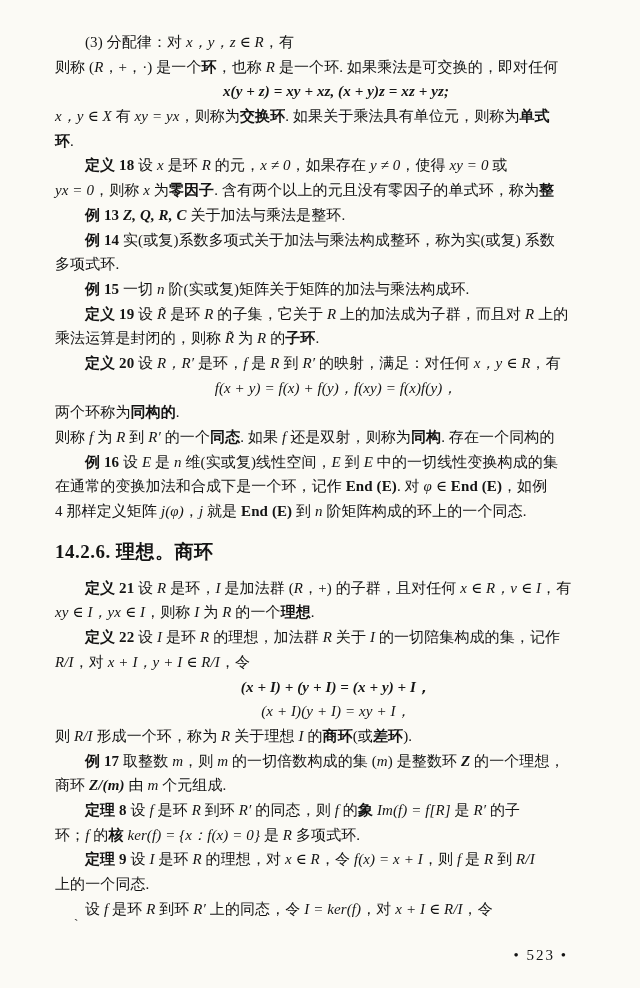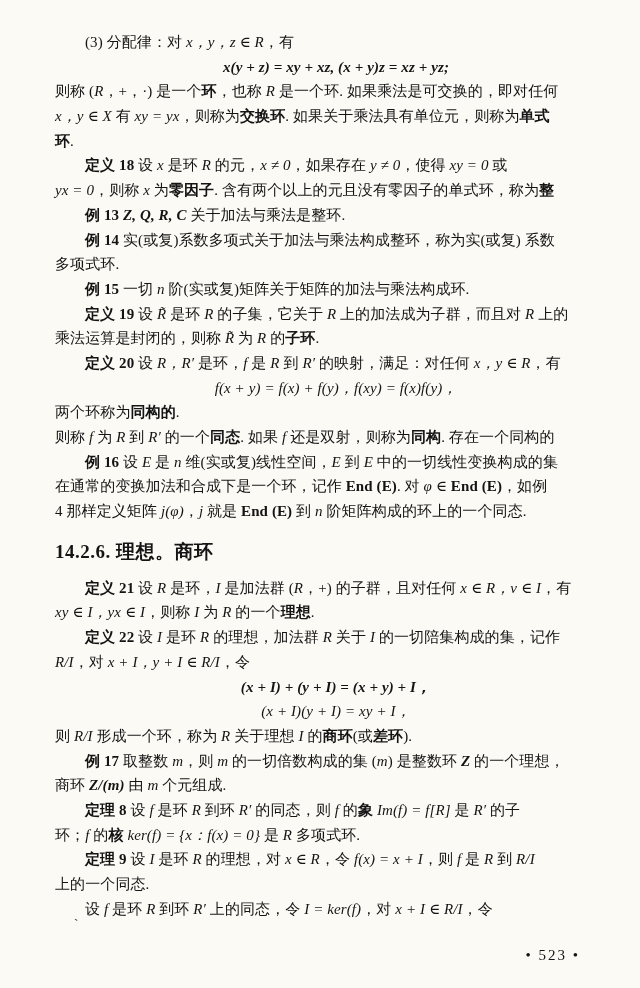--- a/index.html
+++ b/index.html
@@ -31,41 +31,41 @@
     height:30px;
     margin:13px 0 9px 0;
     letter-spacing:0.5px;
   }
   .s0{ font-weight:normal; font-style:normal; }
   .s1{ font-weight:bold; }
   .s2{ font-style:italic; }
   .s3{ font-weight:bold; font-style:italic; }
   .pagenum{
     position:absolute;
-    right:60px;
+    right:72px;
     bottom:24px;
     font-size:15px;
     letter-spacing:2px;
   }
   .artifact{
     position:absolute;
     left:74px;
     bottom:56px;
     font-size:13px;
     color:#333;
   }
 </style>
 </head>
 <body>
 
 <div class="page">
   <div>
       <div class="line p indent"><span class="s0">(3) 分配律：对 </span><span class="s2">x，y，z ∈ R</span><span class="s0">，有</span></div>
+      <div class="line p"><span class="s0">则称 (</span><span class="s2">R</span><span class="s0">，+，·) 是一个</span><span class="s1">环</span><span class="s0">，也称 </span><span class="s2">R</span><span class="s0"> 是一个环. 如果乘法是可交换的，即对任何</span></div>
       <div class="line formula"><span class="s3">x(y + z) = xy + xz,  (x + y)z = xz + yz;</span></div>
-      <div class="line p"><span class="s0">则称 (</span><span class="s2">R</span><span class="s0">，+，·) 是一个</span><span class="s1">环</span><span class="s0">，也称 </span><span class="s2">R</span><span class="s0"> 是一个环. 如果乘法是可交换的，即对任何</span></div>
       <div class="line p"><span class="s2">x，y ∈ X</span><span class="s0"> 有 </span><span class="s2">xy = yx</span><span class="s0">，则称为</span><span class="s1">交换环</span><span class="s0">. 如果关于乘法具有单位元，则称为</span><span class="s1">单式</span></div>
       <div class="line p"><span class="s1">环</span><span class="s0">.</span></div>
       <div class="line p indent"><span class="s1">定义 18</span><span class="s0">  设 </span><span class="s2">x</span><span class="s0"> 是环 </span><span class="s2">R</span><span class="s0"> 的元，</span><span class="s2">x ≠ 0</span><span class="s0">，如果存在 </span><span class="s2">y ≠ 0</span><span class="s0">，使得 </span><span class="s2">xy = 0</span><span class="s0"> 或</span></div>
       <div class="line p"><span class="s2">yx = 0</span><span class="s0">，则称 </span><span class="s2">x</span><span class="s0"> 为</span><span class="s1">零因子</span><span class="s0">. 含有两个以上的元且没有零因子的单式环，称为</span><span class="s1">整</span></div>
       <div class="line p indent"><span class="s1">例 13</span><span class="s0">  </span><span class="s3">Z, Q, R, C</span><span class="s0"> 关于加法与乘法是整环.</span></div>
       <div class="line p indent"><span class="s1">例 14</span><span class="s0">  实(或复)系数多项式关于加法与乘法构成整环，称为实(或复) 系数</span></div>
       <div class="line p"><span class="s0">多项式环.</span></div>
       <div class="line p indent"><span class="s1">例 15</span><span class="s0">  一切 </span><span class="s2">n</span><span class="s0"> 阶(实或复)矩阵关于矩阵的加法与乘法构成环.</span></div>
       <div class="line p indent"><span class="s1">定义 19</span><span class="s0">  设 </span><span class="s2">R̃</span><span class="s0"> 是环 </span><span class="s2">R</span><span class="s0"> 的子集，它关于 </span><span class="s2">R</span><span class="s0"> 上的加法成为子群，而且对 </span><span class="s2">R</span><span class="s0"> 上的</span></div>
       <div class="line p"><span class="s0">乘法运算是封闭的，则称 </span><span class="s2">R̃</span><span class="s0"> 为 </span><span class="s2">R</span><span class="s0"> 的</span><span class="s1">子环</span><span class="s0">.</span></div>

